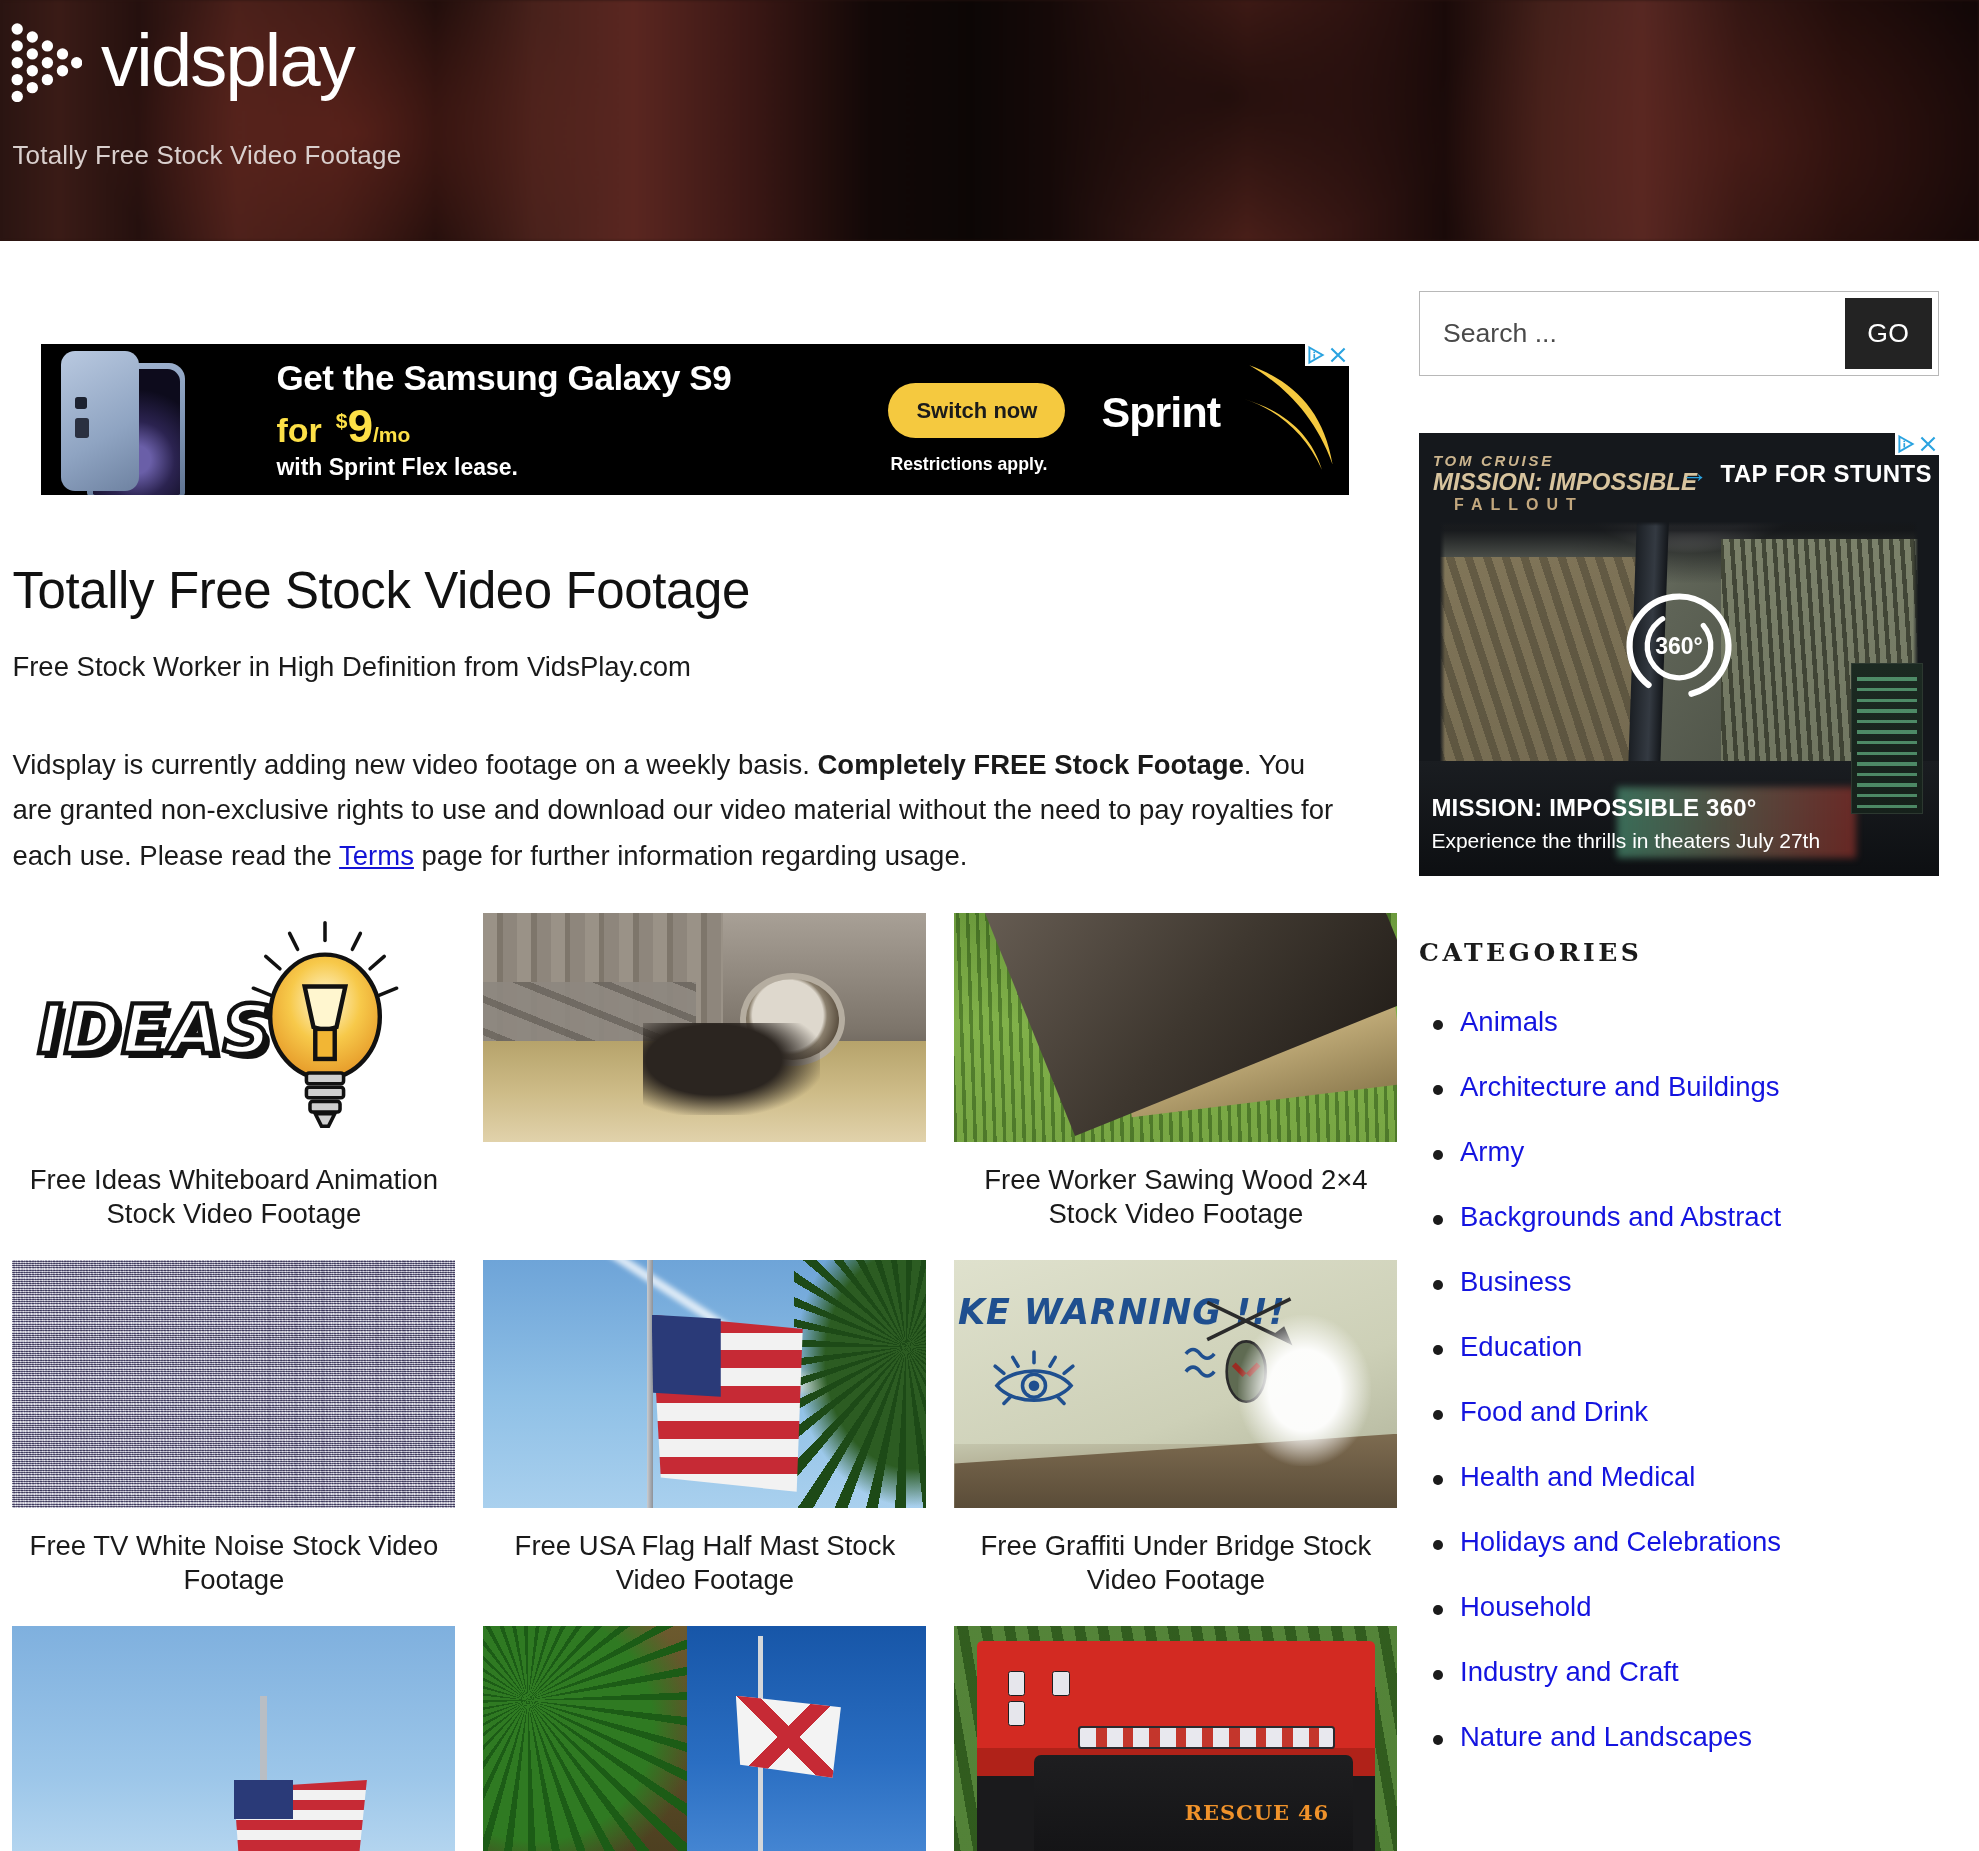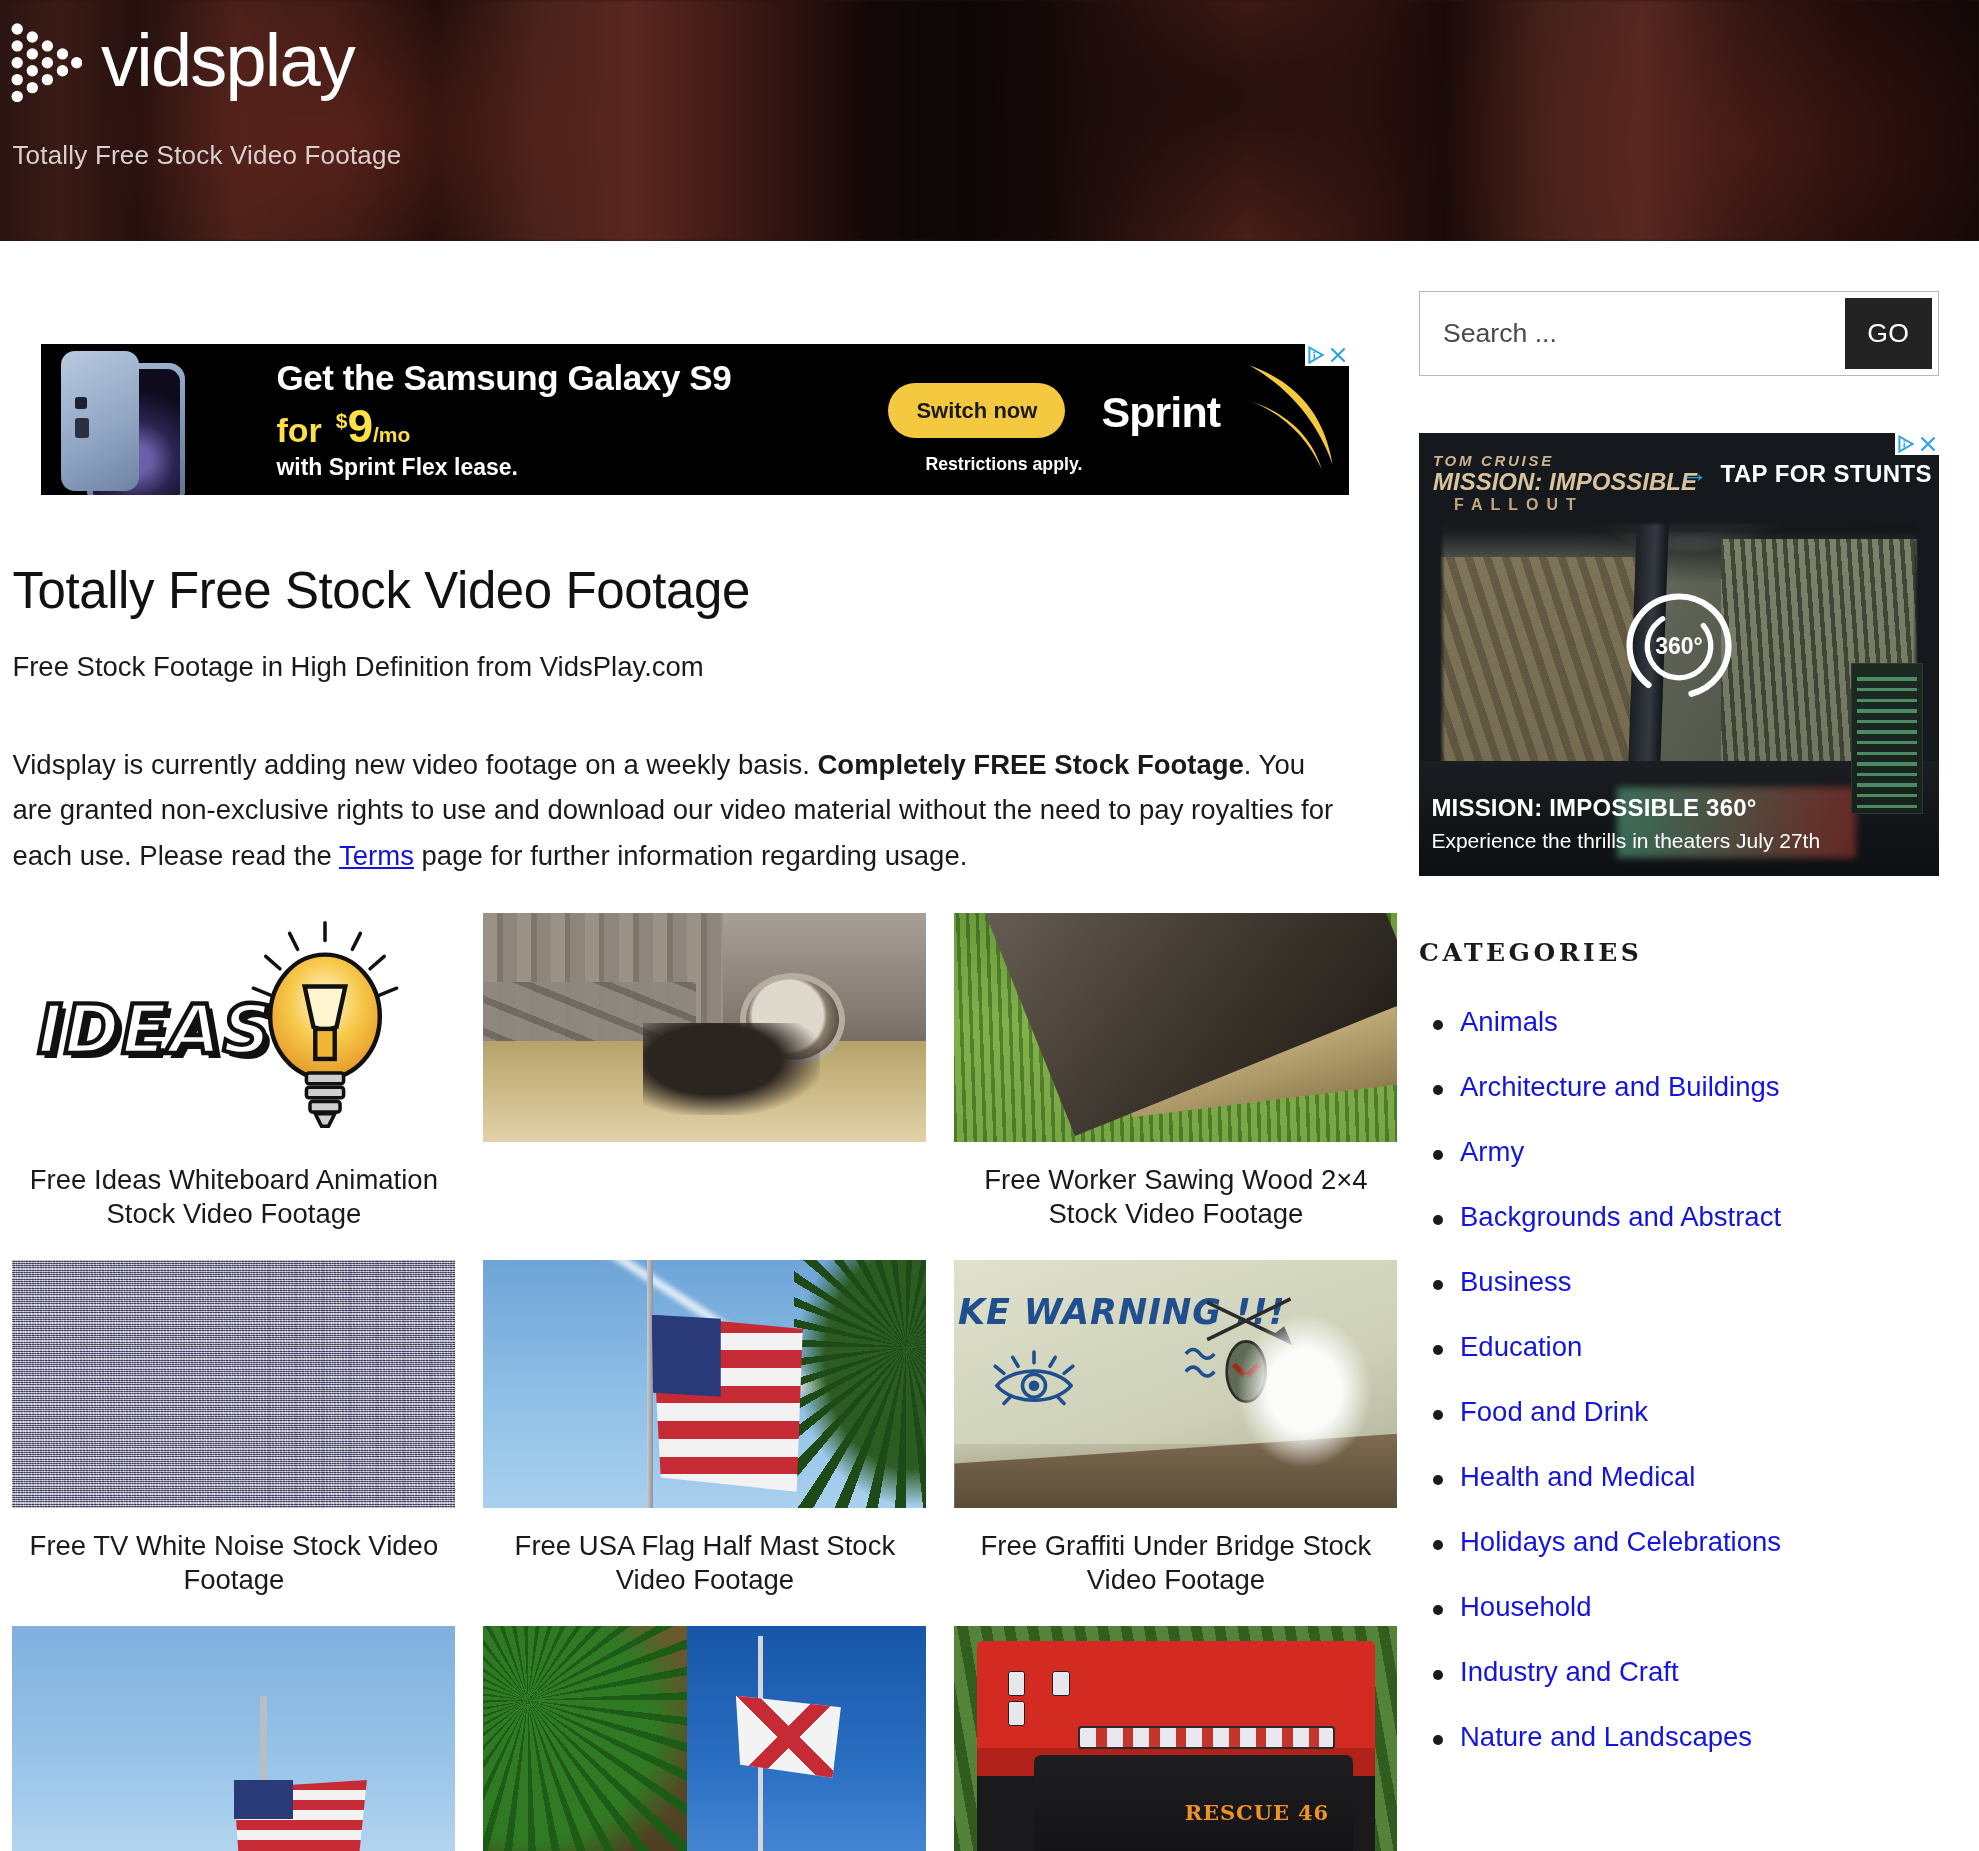--- a/index.html
+++ b/index.html
@@ -133,21 +133,21 @@
     color: #fff; font-size: 23px; font-weight: 600;
   }
   .lb-btn {
     position: absolute; left: 847px; top: 39px;
     width: 177px; height: 55px;
     background: #f5c93f; border-radius: 27.5px;
     color: #1b1b1b; font-size: 22px; font-weight: 700;
     display: flex; align-items: center; justify-content: center;
   }
   .lb-restrict {
-    position: absolute; left: 884px; top: 110px;
+    position: absolute; left: 849px; top: 110px;
     color: #fff; font-size: 17.7px; font-weight: 600;
   }
   .lb-brand {
     position: absolute; left: 1060px; top: 44px;
     color: #fff; font-size: 43px; font-weight: 700;
     letter-spacing: -0.9px;
   }
   .lb-swoosh { position: absolute; left: 1201px; top: 16px; width: 98px; height: 115px;}
   .ad-badges {
     position: absolute; right: 0; top: 0;
@@ -621,21 +621,21 @@
           <circle cx="10.5" cy="9.5" r="1.1" fill="#2aa3e0"></circle>
           <rect x="9.6" y="11.5" width="1.9" height="5" fill="#2aa3e0"></rect>
         </svg>
         <svg class="ad-badge" viewBox="0 0 25 25">
           <path d="M5 5 L20 20 M20 5 L5 20" stroke="#2aa3e0" stroke-width="2.4" fill="none"></path>
         </svg>
       </div>
     </div>
 
     <h1 class="h1">Totally Free Stock Video Footage</h1>
-    <div class="lede">Free Stock Footage in High Definition from VidsPlay.com</div>
+    <div class="lede">Free Stock Worker in High Definition from VidsPlay.com</div>
 
     <p class="para">
       <span>Vidsplay is currently adding new video footage on a weekly basis. </span><b>Completely FREE Stock Footage</b><span>. You are granted non-exclusive rights to use and download our video material without the need to pay royalties for each use. Please read the </span><a href="#">Terms</a><span> page for further information regarding usage.</span>
     </p>
 
     <div class="grid">
 
       <div class="cell">
         <div class="thumb art-ideas">
           <div class="ideas-word">IDEAS</div>

